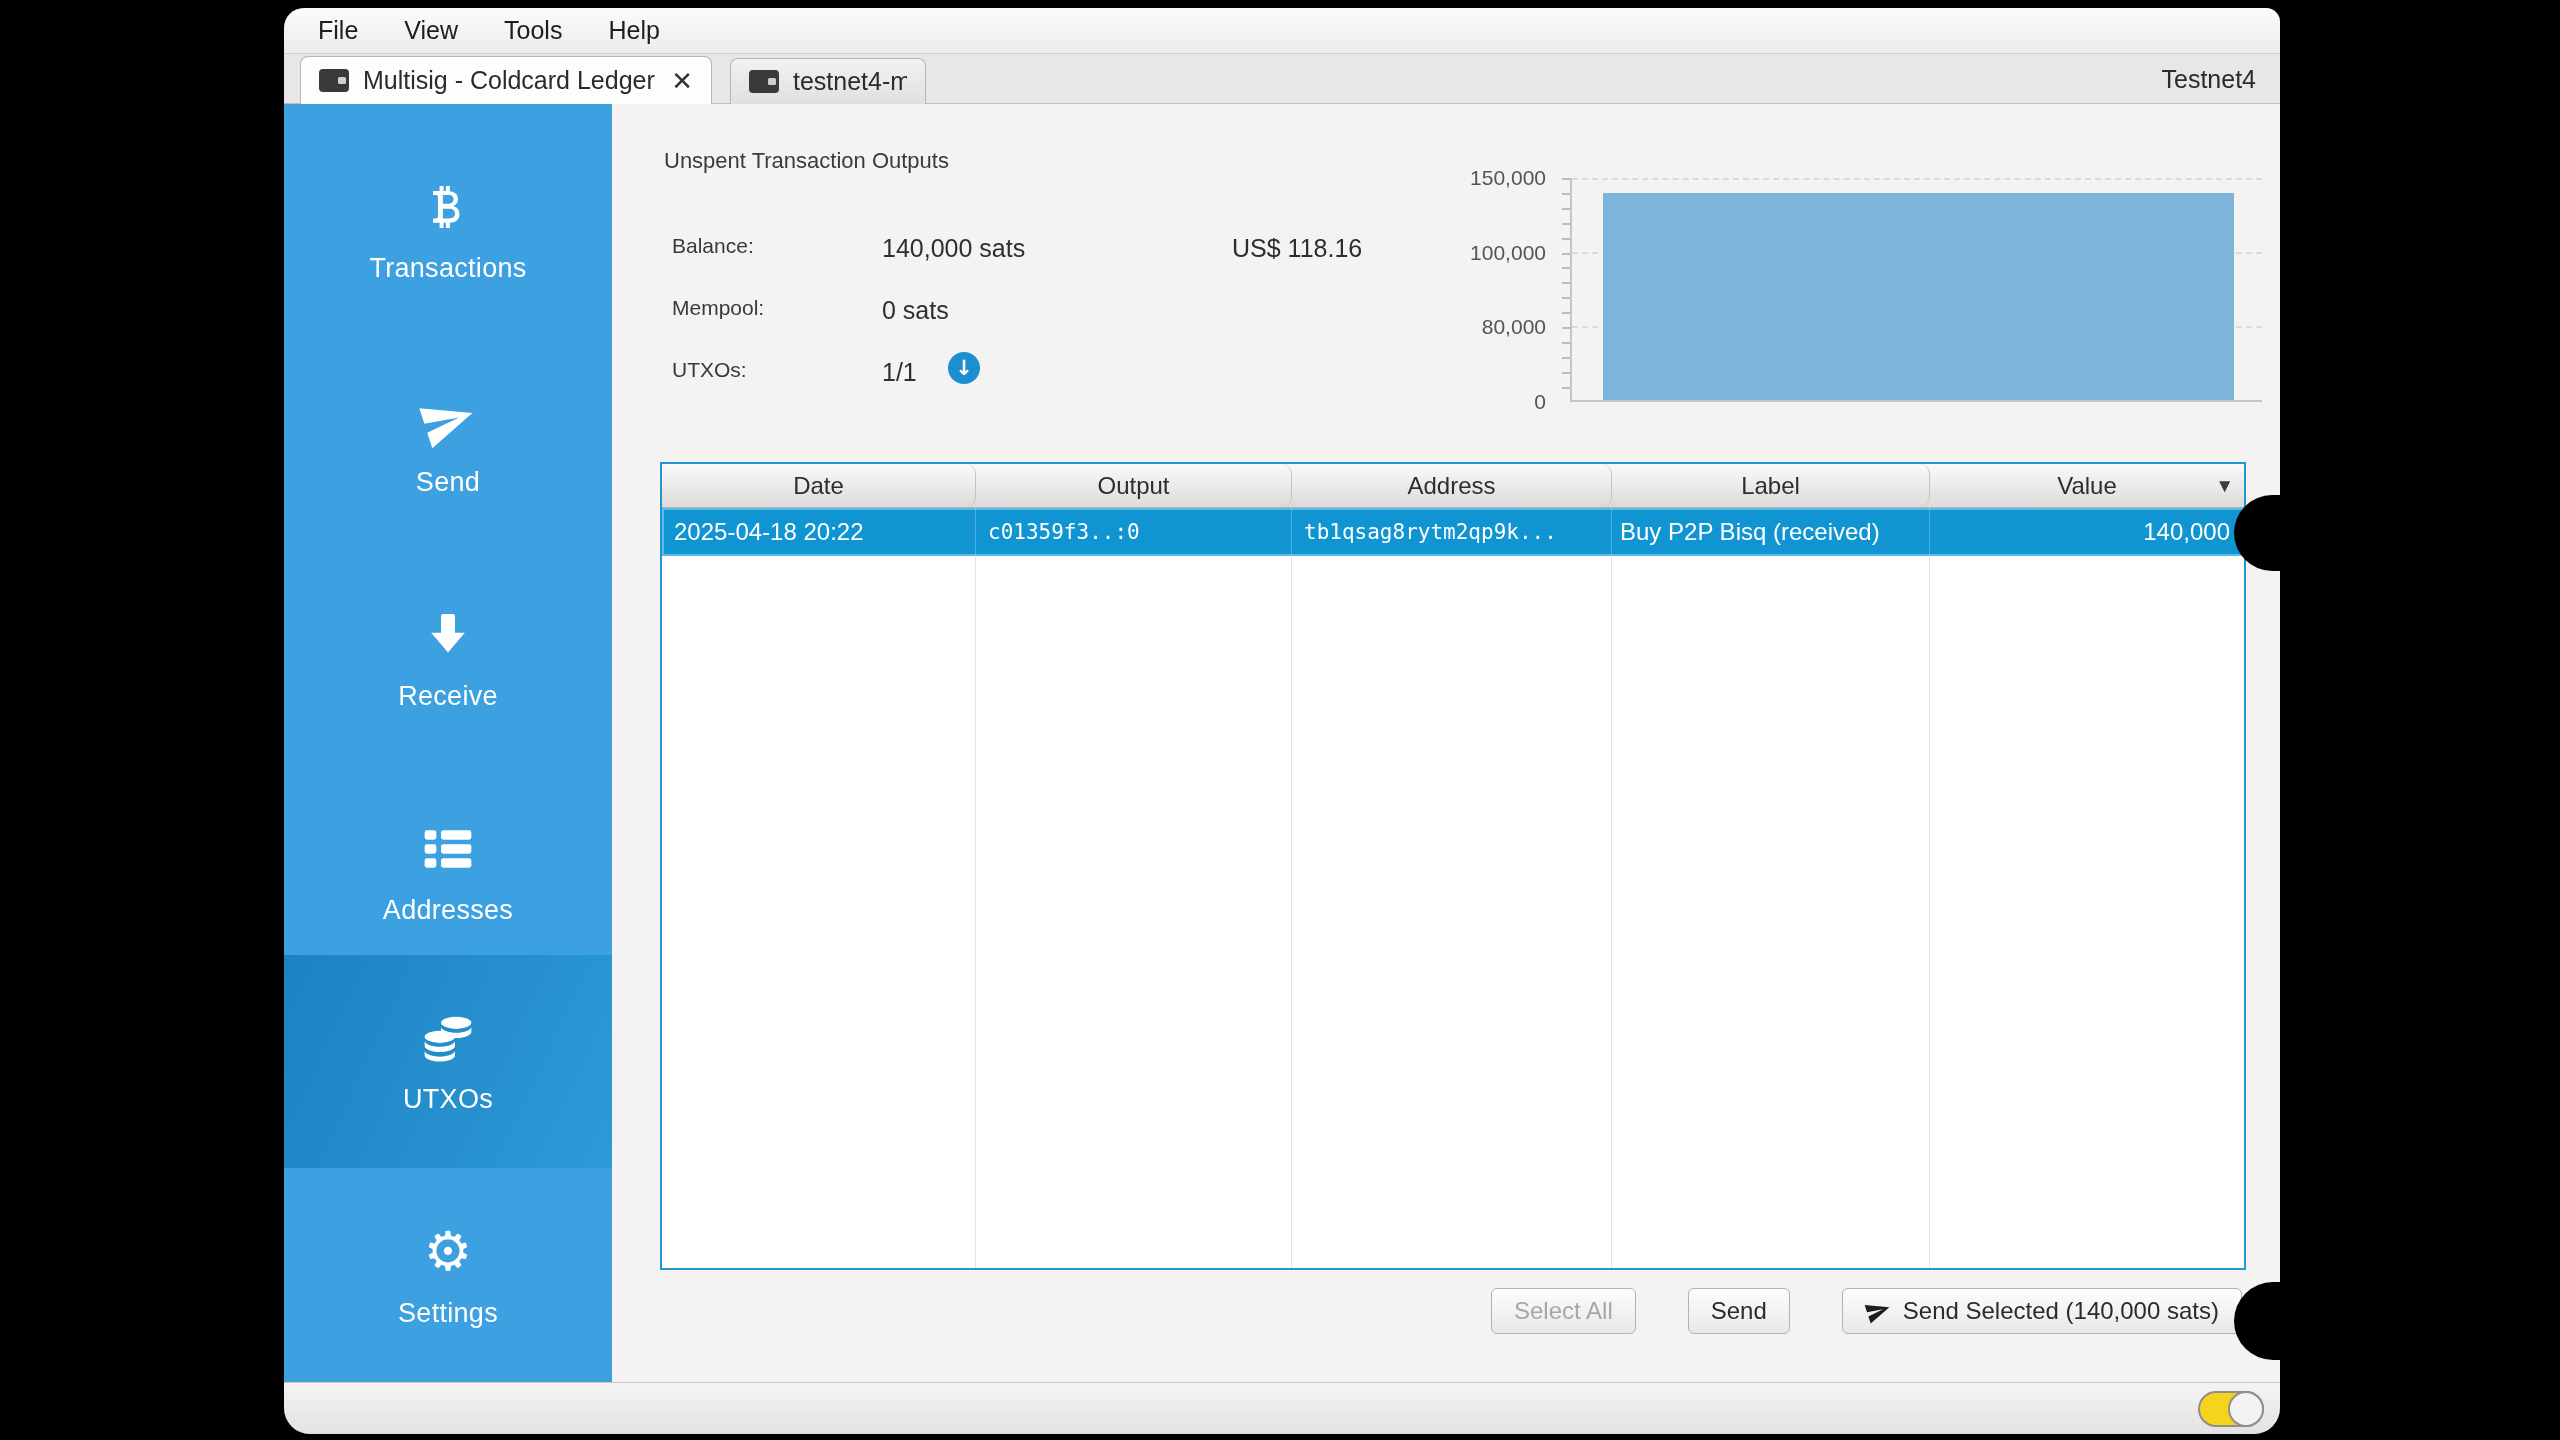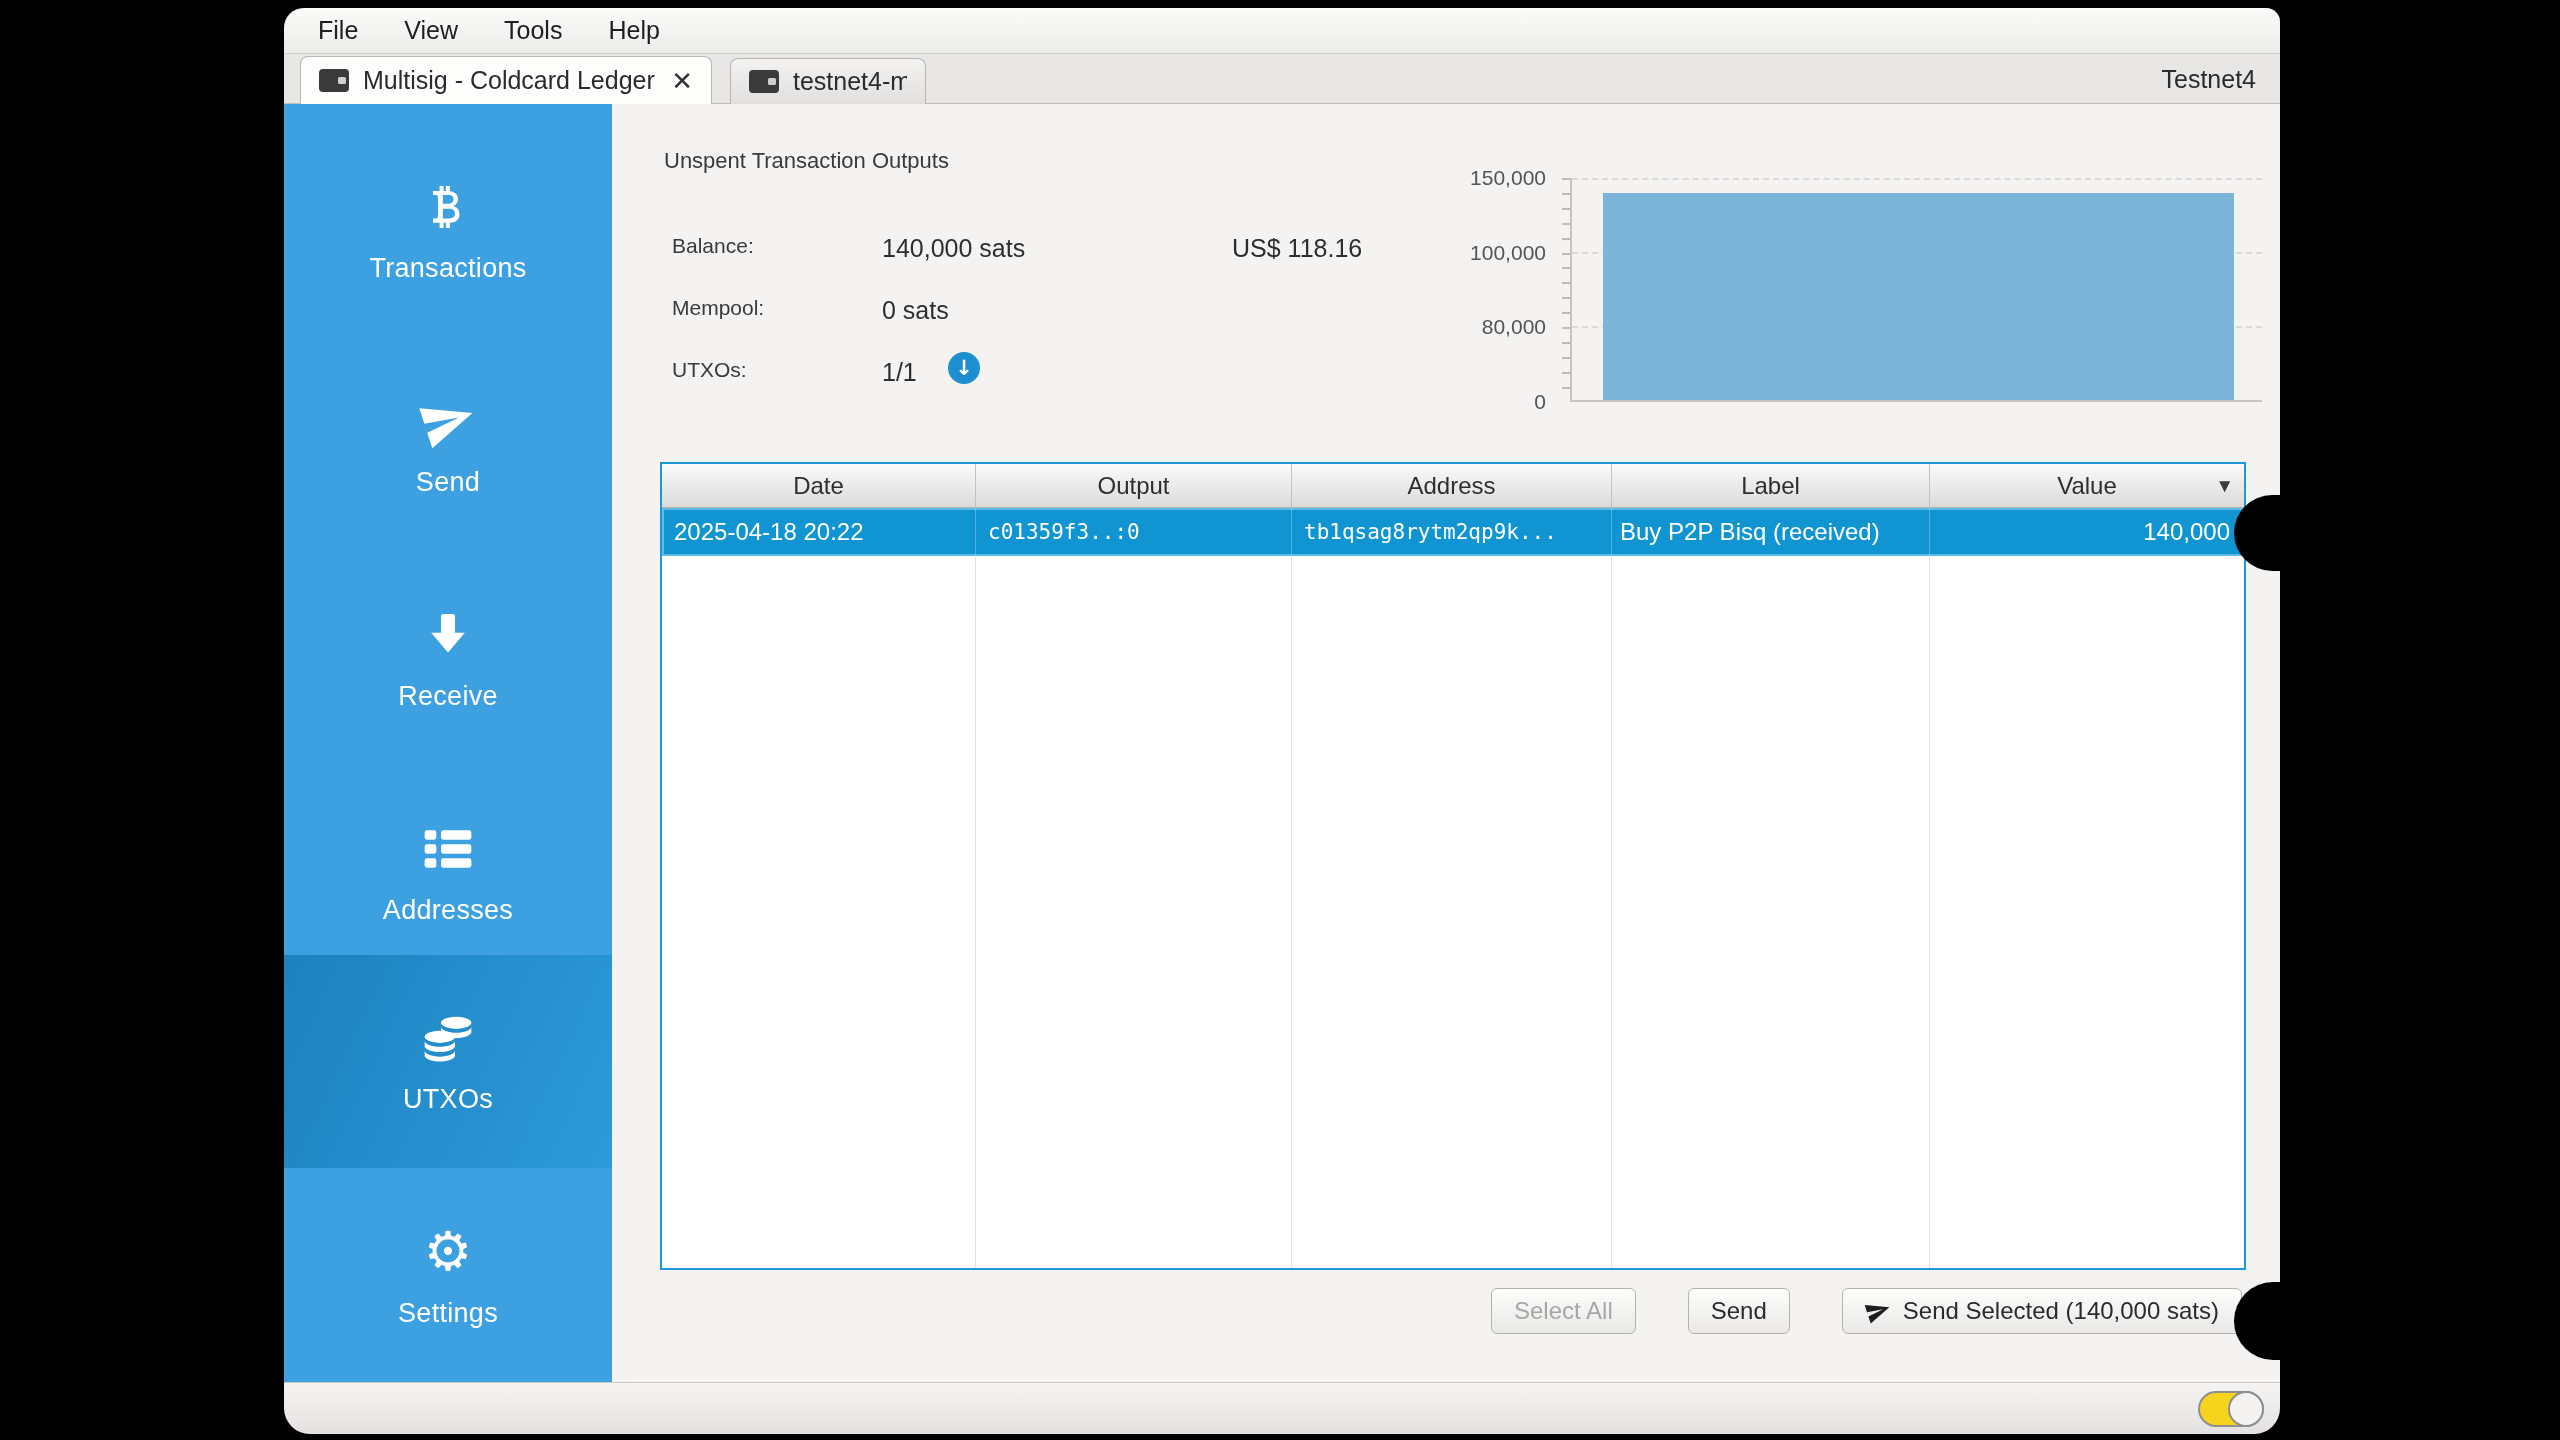--- a/index.html
+++ b/index.html
@@ -60,21 +60,21 @@
     background:repeating-linear-gradient(to bottom,#bdbcbb 0 2px,transparent 2px 14.9px);}
   .gridline{position:absolute;left:0;width:100%;height:0;border-top:2px dashed #dbdad9;}
   .chart-bar{position:absolute;left:4.5%;width:91.5%;bottom:0;background:#7db4da;
     background-image:repeating-linear-gradient(90deg,rgba(255,255,255,.05) 0 2px,transparent 2px 103px);}
   
   .utxo-table{position:absolute;left:48px;top:358px;width:1586px;height:808px;
     border:2px solid #1e98d5;background:#fff;}
   .thead{display:flex;height:44px;background:linear-gradient(#fafafa,#dcdbda);
     border-bottom:1px solid #b3b2b1;}
   .th{position:relative;display:flex;align-items:center;justify-content:center;
-    font-size:24px;color:#2e2e2e;border-right:1px solid #c4c3c2;}
+    font-size:24px;color:#2e2e2e;border-right:1px solid #c4c3c2;border-radius:10px;}
   .th:last-child{border-right:none;}
   .sort-icon{position:absolute;right:10px;font-size:19px;color:#3c3c3c;}
   .trow{display:flex;height:48px;background:#1095d2;color:#fff;
     box-shadow:inset 0 0 0 2px rgba(150,220,245,.55);}
   .td{display:flex;align-items:center;font-size:24px;border-right:1px solid rgba(255,255,255,.25);
     overflow:hidden;white-space:nowrap;}
   .td:last-child{border-right:none;}
   .mono{font-family:"DejaVu Sans Mono",monospace;font-size:21px;}
   .table-body-cols{display:flex;position:absolute;left:0;top:92px;bottom:0;width:100%;}
   .body-col{border-right:1px solid #e4e3e2;height:100%;}

